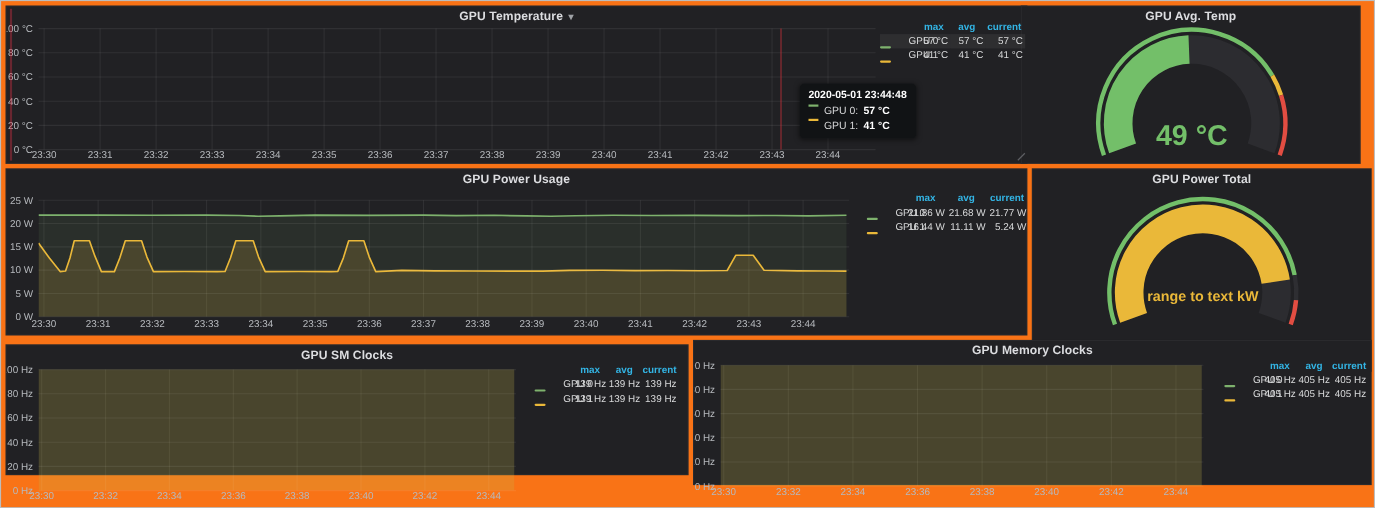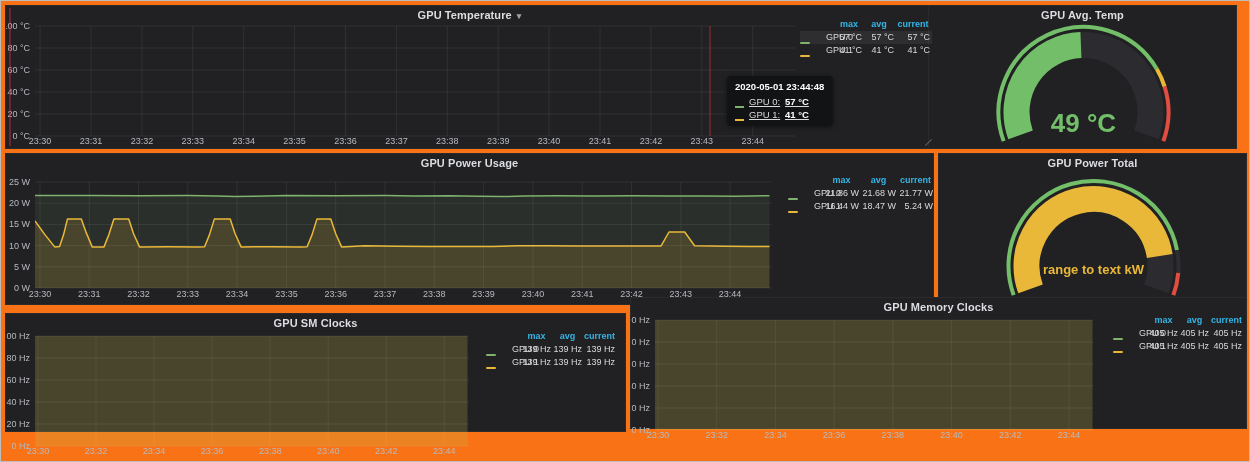--- a/index.html
+++ b/index.html
@@ -14,21 +14,21 @@
       color:#d8d9da;z-index:2;}
   .lg .lh{color:#33b5e5;font-weight:700;text-align:center;padding-right:2px;cursor:pointer;}
   .lg .lh0{}
   .lg .ln{display:flex;align-items:flex-end;gap:16px;cursor:pointer;white-space:nowrap;}
   .lg .ln i{display:inline-block;width:10px;height:2px;border-radius:1px;flex:0 0 auto;}
   .lg .lv{text-align:right;padding-right:2px;white-space:nowrap;}
   .lg .hl{background:rgba(255,255,255,0.06);}
   .tt{position:absolute;z-index:5;background:rgba(17,19,21,0.97);border-radius:4px;padding:5px 9px 5px 8px;
       font-size:9.5px;color:#d8d9da;box-shadow:0 1px 5px rgba(0,0,0,.5);white-space:nowrap;}
   .tt .tt-t{font-weight:700;color:#fff;margin-bottom:3px;}
-  .tt .tt-r{line-height:13px;display:flex;align-items:flex-end;text-decoration:underline;}
+  .tt .tt-r{line-height:13px;display:flex;align-items:flex-start;}
   .tt .tt-r i{display:inline-block;width:9px;height:2px;margin-right:5px;}
   .tt .tt-l{display:inline-block;width:36px;}
   .tt .tt-r b{color:#fff;}
   .alert-strip{position:absolute;left:3px;top:2px;bottom:2px;width:2px;background:rgba(224,47,68,0.38);z-index:2;}
   .grip{position:absolute;right:1px;bottom:1px;width:9px;height:9px;z-index:3;cursor:nwse-resize;}
   .grip:before{content:"";position:absolute;left:1px;top:4px;width:9px;height:0;border-top:1px solid #5f6064;
                transform:rotate(-45deg);}
 </style>
 </head>
 <body>
@@ -208,21 +208,21 @@
           <span>GPU 0</span>
         </div>
         <div class="lv">21.86 W</div>
         <div class="lv">21.68 W</div>
         <div class="lv">21.77 W</div>
         <div class="ln">
           <i style="background: rgb(234, 184, 57);"></i>
           <span>GPU 1</span>
         </div>
         <div class="lv">16.44 W</div>
-        <div class="lv">18.47 W</div>
+        <div class="lv">11.11 W</div>
         <div class="lv">5.24 W</div>
       </div>
   </div>
 
   <div class="panel" style="left:937px;top:152px;width:309px;height:185px">
     <div class="ptitle">
       <span>GPU Power Total</span>
     </div>
     <svg class="chart" width="309" height="152">
         <path d="M91.54,134.92 A67,67 0 1 1 217.46,134.92" fill="none" stroke="#2c2c30" stroke-width="26"></path>
@@ -292,21 +292,21 @@
         <div class="ln">
           <i style="background: rgb(234, 184, 57);"></i>
           <span>GPU 1</span>
         </div>
         <div class="lv">139 Hz</div>
         <div class="lv">139 Hz</div>
         <div class="lv">139 Hz</div>
       </div>
   </div>
 
-  <div class="panel" style="left:629px;top:296px;width:617px;height:132px">
+  <div class="panel" style="left:629px;top:308px;width:617px;height:132px">
     <div class="ptitle">
       <span>GPU Memory Clocks</span>
     </div>
     <svg class="chart" width="617" height="150">
         <defs>
           <clipPath id="clip5">
             <rect x="24" y="22" width="439" height="110"></rect>
           </clipPath>
         </defs>
         <line x1="26.93645484949833" x2="26.93645484949833" y1="22" y2="132" stroke="rgba(255,255,255,0.07)" stroke-width="1"></line>

